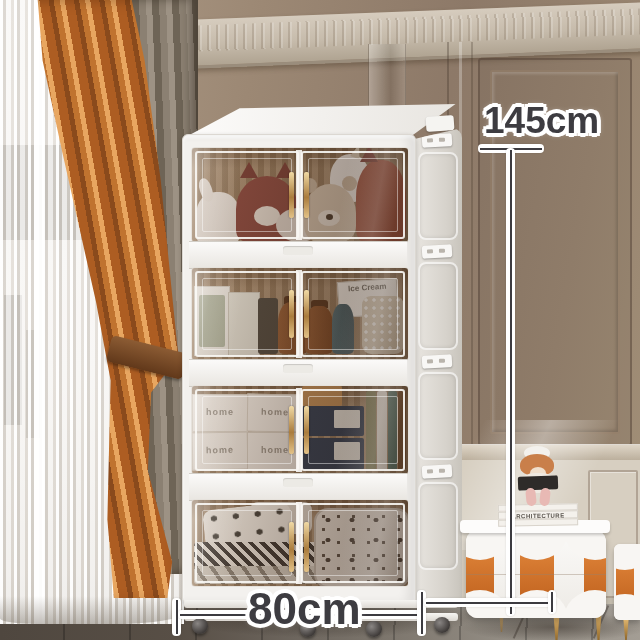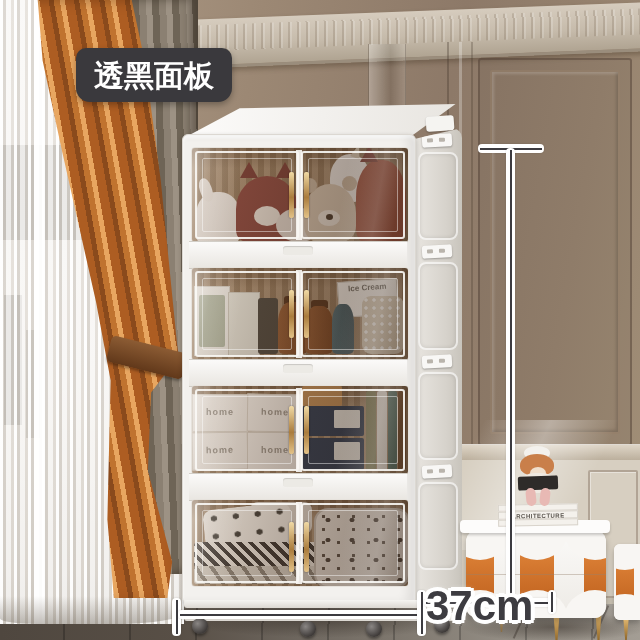--- a/index.html
+++ b/index.html
@@ -416,17 +416,17 @@
   <div class="abs mline" style="left:417px;top:590px;width:9px;height:46px;">
     <div class="core" style="top:2px;bottom:2px;left:3.5px;width:2px;"></div>
   </div>
   <div class="abs mline" style="left:424px;top:598px;width:132px;height:9px;">
     <div class="core" style="left:2px;right:2px;top:3.5px;height:2px;"></div>
   </div>
   <div class="abs mline" style="left:548px;top:590px;width:8px;height:24px;">
     <div class="core" style="top:2px;bottom:2px;left:3px;width:2px;"></div>
   </div>
 
-  <div class="abs mlabel" style="left:426px;top:582px;font-size:42px;">37cm</div>
-
-  <div class="abs badge-dark">透黑面板</div>
+  <div class="abs mlabel" style="left:484px;top:100px;font-size:37px;">145cm</div>
+  <div class="abs mlabel" style="left:248px;top:584px;font-size:44px;">80cm</div>
+
 
 </div>
 
 </body></html>

